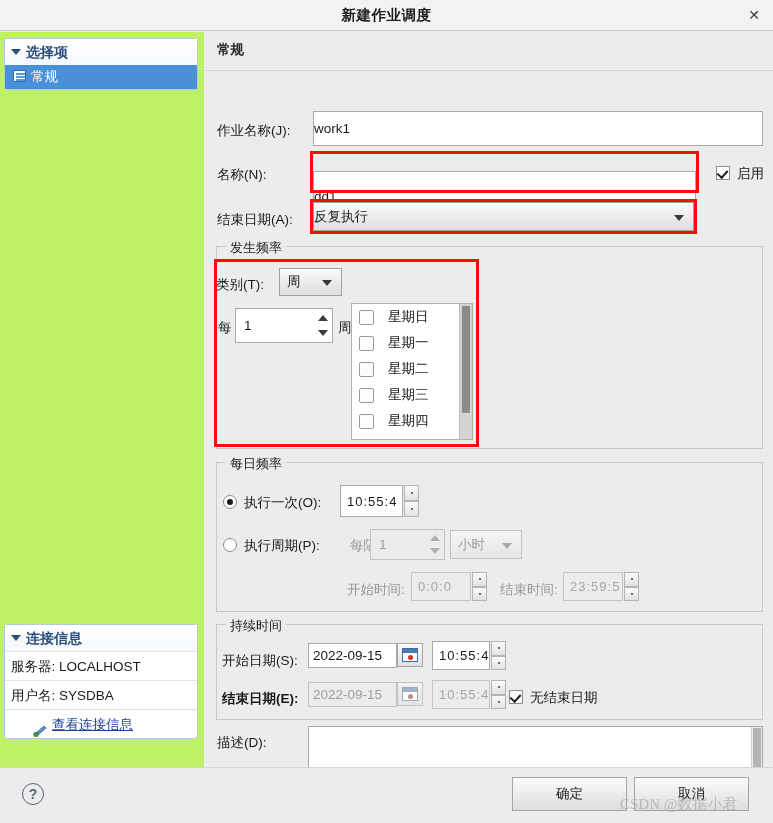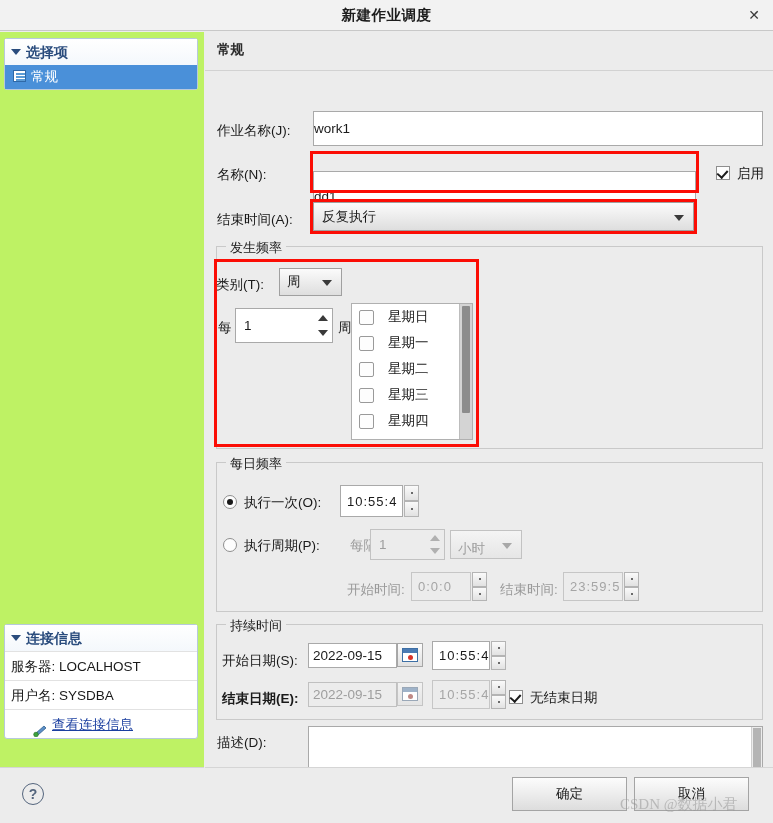--- a/index.html
+++ b/index.html
@@ -227,21 +227,20 @@
 
   .combo {
     position: absolute;
     background: linear-gradient(#fbfbfb, #dedede);
     border: 1px solid #a0a0a0;
     box-sizing: border-box;
     font-size: 13.5px;
     color: #1a1a1a;
     display: flex;
     align-items: center;
-    padding-left: 8px;
     cursor: pointer;
     white-space: nowrap;
   }
   .combo.disabled { color: #9e9e9e; background: linear-gradient(#f4f4f4,#e6e6e6); border-color:#c2c2c2;}
   .combo .carat {
     position: absolute;
     right: 9px; top: 50%;
     margin-top: -2px;
     width: 0; height: 0;
     border-left: 5px solid transparent;
@@ -576,21 +575,21 @@
     <div class="lbl" style="left:12px; top:90px;text-align:center;">作业名称(J):</div>
     <div class="tfield" style="left:108px; top:79px; width:450px; height:35px;">work1</div>
 
     <div class="lbl" style="left:12px; top:134px;">名称(N):</div>
     <div class="tfield" style="left:108px; top:122px; width:383px; height:52px;margin-top:17px;">dd1</div>
     <div class="redbox" style="left:105px; top:119px; width:389px; height:42px;"></div>
 
     <div class="checkbox checked" style="left:511px; top:134px;"></div>
     <div class="lbl" style="left:532px; top:133px;">启用</div>
 
-    <div class="lbl" style="left:12px; top:179px;">结束时间(A):</div>
+    <div class="lbl" style="left:12px; top:179px;">结束日期(A):</div>
     <div class="combo" style="left:108px; top:170px; width:381px; height:29px;">
       <span>反复执行</span>
       <span class="carat"></span>
     </div>
     <div class="redbox" style="left:105px; top:167px; width:387px; height:35px;"></div>
 
     <div class="group" style="left:11px; top:214px; width:547px; height:203px;">
       <div class="group-title">发生频率</div>
     </div>
 
@@ -653,21 +652,21 @@
     <div class="radio" style="left:18px; top:506px;"></div>
     <div class="lbl" style="left:39px; top:505px;">执行周期(P):</div>
     <div class="lbl dim" style="left:145px; top:505px;">每隔</div>
     <div class="spin disabled" style="left:165px; top:497px; width:75px; height:31px;">
       <span>1</span>
       <span class="arrows">
         <span class="ar up"></span>
         <span class="ar down"></span>
       </span>
     </div>
-    <div class="combo disabled" style="left:245px; top:498px; width:72px; height:29px; padding-left:7px;align-items:flex-end;">
+    <div class="combo disabled" style="left:245px; top:498px; width:72px; height:29px; padding-left:7px;">
       <span>小时</span>
       <span class="carat"></span>
     </div>
 
     <div class="lbl dim" style="left:142px; top:549px;">开始时间:</div>
     <div class="timefield disabled" style="left:206px; top:540px; width:60px; height:29px;">0:0:0</div>
     <div class="timebtns" style="left:267px; top:540px; height:29px;">
       <span class="tb"></span>
       <span class="tb"></span>
     </div>

